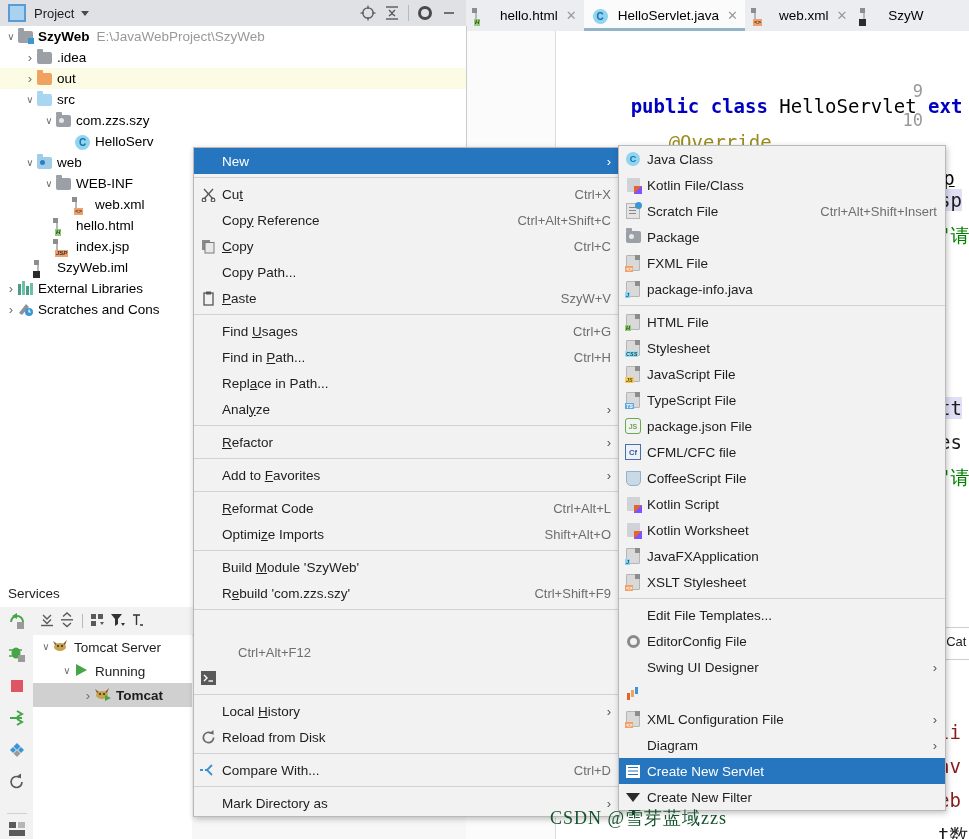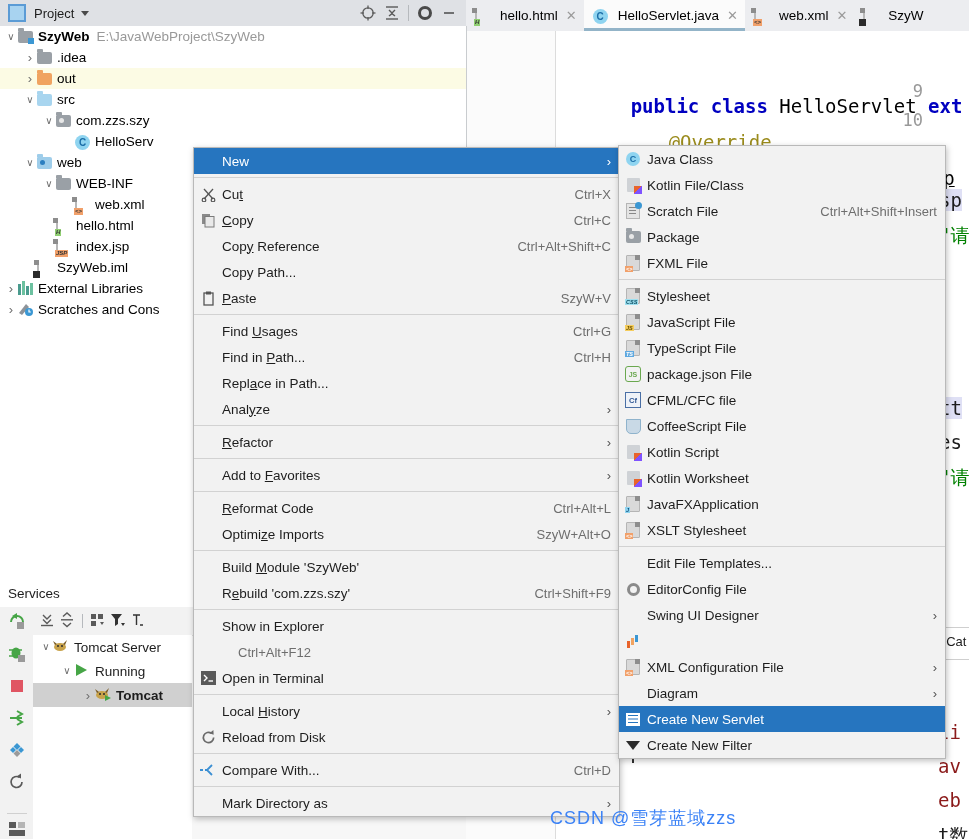--- a/index.html
+++ b/index.html
@@ -152,22 +152,22 @@
   .si-funnel:after{content:"";position:absolute;left:-1px;top:9px;width:2px;height:4px;background:#2b2b2b;}
   .si-hex{width:14px;height:14px;border:1.5px solid #6aa84f;border-radius:3px;color:#6aa84f;
           font-size:7px;font-weight:bold;display:flex;align-items:center;justify-content:center;}
   .si-cf{width:14px;height:14px;border:1.5px solid #4a6fa5;background:#eef2f8;color:#2e5694;
          font-size:7.5px;font-weight:bold;display:flex;align-items:center;justify-content:center;}
   .si-coffee{width:13px;height:13px;border-radius:0 0 5px 5px;background:#c9d9e6;border:1px solid #8fb3cc;position:relative;}
   .si-bundle{width:13px;height:13px;position:relative;}
   .si-bundle:before{content:"";position:absolute;left:0;bottom:0;width:3px;height:7px;background:#e8632b;
     box-shadow:4px -3px 0 0 #f0a361, 8px -6px 0 0 #3b97d3;}
 
-  .watermark { position:absolute; left:550px; top:806px; font-size:18px; color:#3b82f6;
-               font-family:Liberation Sans, sans-serif; letter-spacing:1px; white-space:nowrap; z-index:50;text-align:center;}
+  .watermark { position:absolute; left:550px; top:806px; font-size:18px; color:#14532d;
+               font-family:Liberation Serif, serif; letter-spacing:1px; white-space:nowrap; z-index:50;text-align:center;}
 </style>
 </head>
 <body>
 
 <div id="root">
 
   <div class="tabsbar" id="tabsbar">
       <div class="tab">
         <span class="tico"><span class="fileico"><i class="fold"></i><i class="tag tag-h">H</i></span></span>
         <span>hello.html</span>
@@ -545,36 +545,36 @@
             <line x1="3" y1="2" x2="12" y2="12" stroke="#555" stroke-width="1.3"></line>
             <line x1="12" y1="2" x2="3" y2="12" stroke="#555" stroke-width="1.3"></line>
             <circle cx="3" cy="13" r="1.8" fill="none" stroke="#555" stroke-width="1.2"></circle>
             <circle cx="12" cy="13" r="1.8" fill="none" stroke="#555" stroke-width="1.2"></circle>
           </svg>
         </span>
         <span class="mlabel">Cu<span class="u">t</span></span>
         <span class="mkey">Ctrl+X</span>
       </div>
       <div class="mi">
+        <span class="micon"></span>
+        <span class="mlabel">Cop<span class="u">y</span> Reference</span>
+        <span class="mkey">Ctrl+Alt+Shift+C</span>
+      </div>
+      <div class="mi">
         <span class="micon">
           <svg width="15" height="15" viewBox="0 0 15 15">
             <rect x="1" y="1" width="8" height="10" fill="#8a8a8a"></rect>
             <rect x="4" y="3.5" width="9" height="10.5" fill="#e9e9e9" stroke="#7a7a7a" stroke-width="1"></rect>
           </svg>
         </span>
         <span class="mlabel"><span class="u">C</span>opy</span>
         <span class="mkey">Ctrl+C</span>
       </div>
       <div class="mi">
         <span class="micon"></span>
-        <span class="mlabel">Cop<span class="u">y</span> Reference</span>
-        <span class="mkey">Ctrl+Alt+Shift+C</span>
-      </div>
-      <div class="mi">
-        <span class="micon"></span>
         <span class="mlabel">Copy Path...</span>
       </div>
       <div class="mi">
         <span class="micon">
           <svg width="15" height="15" viewBox="0 0 15 15">
             <rect x="3" y="2" width="9" height="12" fill="none" stroke="#555" stroke-width="1.3"></rect>
             <rect x="5" y="0.5" width="5" height="3" fill="#555"></rect>
           </svg>
         </span>
         <span class="mlabel"><span class="u">P</span>aste</span>
@@ -614,50 +614,48 @@
       </div>
       <div class="msep"></div>
       <div class="mi">
         <span class="micon"></span>
         <span class="mlabel"><span class="u">R</span>eformat Code</span>
         <span class="mkey">Ctrl+Alt+L</span>
       </div>
       <div class="mi">
         <span class="micon"></span>
         <span class="mlabel">Optimi<span class="u">z</span>e Imports</span>
-        <span class="mkey">SzyW+Alt+O</span>
+        <span class="mkey">Shift+Alt+O</span>
       </div>
       <div class="msep"></div>
       <div class="mi">
         <span class="micon"></span>
         <span class="mlabel">Build <span class="u">M</span>odule 'SzyWeb'</span>
       </div>
       <div class="mi">
         <span class="micon"></span>
         <span class="mlabel">R<span class="u">e</span>build 'com.zzs.szy'</span>
         <span class="mkey">Ctrl+Shift+F9</span>
       </div>
       <div class="msep"></div>
       <div class="mi">
         <span class="micon"></span>
-        <span class="mlabel">Show in Explorer</span>
       </div>
       <div class="mi">
         <span class="micon"></span>
         <span class="mkey">Ctrl+Alt+F12</span>
       </div>
       <div class="mi">
         <span class="micon">
           <svg width="15" height="14" viewBox="0 0 15 14">
             <rect x="0" y="0" width="15" height="14" fill="#5a5a5a"></rect>
             <path d="M3 4 L6 7 L3 10" fill="none" stroke="#fff" stroke-width="1.4"></path>
             <line x1="7.5" y1="10" x2="12" y2="10" stroke="#fff" stroke-width="1.4"></line>
           </svg>
         </span>
-        <span class="mlabel">Open in Terminal</span>
       </div>
       <div class="msep"></div>
       <div class="mi">
         <span class="micon"></span>
         <span class="mlabel">Local <span class="u">H</span>istory</span>
         <span class="marrow">›</span>
       </div>
       <div class="mi">
         <span class="micon">
           <svg width="15" height="15" viewBox="0 0 16 16">
@@ -716,21 +714,39 @@
       </div>
       <div class="mi">
         <span class="micon">
           <span class="si-file">
             <i class="fo"></i>
             <i class="tg" style="background:#f1a06a;color:#fff">&lt;&gt;</i>
           </span>
         </span>
         <span class="mlabel">FXML File</span>
       </div>
-      <div class="msep"></div>
+      <div class="mi">
+        <span class="micon">
+          <span class="si-file">
+            <i class="fo"></i>
+            <i class="tg" style="background:#8fd4f0;color:#11517d">J</i>
+          </span>
+        </span>
+        <span class="mlabel">package-info.java</span>
+      </div>
+      <div class="msep"></div>
+      <div class="mi">
+        <span class="micon">
+          <span class="si-file">
+            <i class="fo"></i>
+            <i class="tg" style="background:#8fce71;color:#1d4a12">H</i>
+          </span>
+        </span>
+        <span class="mlabel">HTML File</span>
+      </div>
       <div class="mi">
         <span class="micon">
           <span class="si-file">
             <i class="fo"></i>
             <i class="tg" style="background:#9fe0f0;color:#0b4e63">CSS</i>
           </span>
         </span>
         <span class="mlabel">Stylesheet</span>
       </div>
       <div class="mi">

